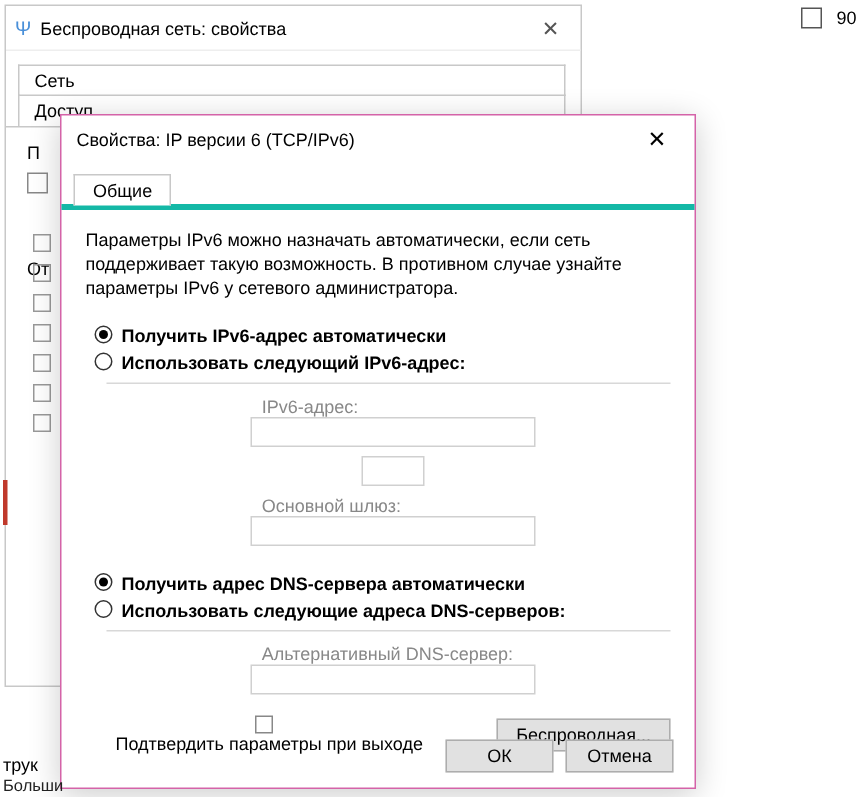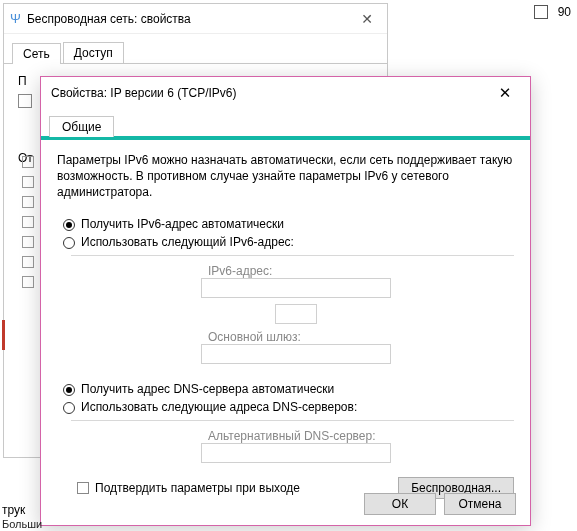--- a/index.html
+++ b/index.html
@@ -4,39 +4,39 @@
 <style>
   * { box-sizing: border-box; font-family: "Segoe UI", Tahoma, sans-serif; font-size: 12px; }
   body { margin:0; background:#fff; width:577px; height:531px; overflow:hidden; position:relative; color:#000; }
   .top-chrome { position:absolute; top:0; right:0; height:24px; display:flex; align-items:center; gap:10px; padding:2px 6px; }
   .book-icon { width:14px; height:14px; border:1px solid #555; }
   .outer-dialog { position:absolute; left:3px; top:3px; width:385px; height:455px; border:1px solid #c8c8c8; background:#fff; }
   .outer-title { height:30px; display:flex; align-items:center; padding:0 6px; border-bottom:1px solid #eee; }
   .usb-icon { color:#4a90d9; margin-right:6px; font-size:13px; }
   .outer-title-text { flex:1; }
   .outer-close { width:28px; height:22px; display:flex; align-items:center; justify-content:center; color:#555; font-size:14px; font-weight:300; }
-  .tab-row { display:flex; padding:8px 8px 0 8px; border-bottom:1px solid #c8c8c8; }
+  .tab-row { display:flex; padding:8px 8px 0 8px; border-bottom:1px solid #c8c8c8;flex-direction:column; }
   .tab-outer { padding:3px 10px; border:1px solid #c8c8c8; border-bottom:none; margin-right:2px; position:relative; }
   .tab-outer.active { background:#fff; top:1px; }
   .outer-body { padding:10px 14px; }
   .body-label { margin-bottom:6px; }
   .small-sq { width:14px; height:14px; border:1px solid #888; display:inline-block; }
   .column-marks { position:absolute; left:22px; top:156px; display:flex; flex-direction:column; gap:8px; }
   .column-marks div { width:12px; height:12px; border:1px solid #999; }
   .red-bar { position:absolute; left:2px; top:320px; width:3px; height:30px; background:#c0392b; }
 
-  .inner-dialog { position:absolute; left:40px; top:76px; width:491px; height:450px; border:1px solid #d463a8; background:#fff; box-shadow:0 4px 20px rgba(0,0,0,0.2); }
+  .inner-dialog { position:absolute; left:40px; top:76px; width:424px; height:450px; border:1px solid #d463a8; background:#fff; box-shadow:0 4px 20px rgba(0,0,0,0.2); }
   .inner-title { height:32px; display:flex; align-items:center; padding:0 10px; }
   .inner-title-text { flex:1; }
   .inner-close { width:30px; height:24px; display:flex; align-items:center; justify-content:center; font-size:15px; font-weight:300; }
   .inner-tabrow { display:flex; padding:6px 8px 0 8px; border-bottom:4px solid #14b8a6; }
   .inner-tab { padding:3px 12px; border:1px solid #c8c8c8; border-bottom:none; background:#fff; position:relative; top:1px; }
   .panel { padding:12px 16px 10px 16px; }
   .intro { line-height:1.35; margin-bottom:16px; }
-  .radio-row { display:flex; align-items:flex-end; margin:4px 0 4px 6px; }
+  .radio-row { display:flex; align-items:flex-start; margin:4px 0 4px 6px;font-weight:bold; }
   .radio { width:12px; height:12px; border:1px solid #333; border-radius:50%; margin-right:6px; position:relative; flex:none; }
   .radio.checked::after { content:""; position:absolute; left:2px; top:2px; width:6px; height:6px; background:#000; border-radius:50%; }
   .divider { height:1px; background:#d8d8d8; margin:6px 0 8px 14px; }
   .form-row { display:flex; align-items:center; margin:6px 0 6px 20px;flex-direction:column; }
   .form-label { width:175px; color:#888; }
   .tbox { height:20px; border:1px solid #d0d0d0; background:#fff; }
   .tbox.wide { width:190px; }
   .tbox.small { width:42px; }
   .check-row { display:flex; align-items:center; margin-top:14px; margin-left:20px; }
   .cbox { width:12px; height:12px; border:1px solid #888; margin-right:6px; }
@@ -124,21 +124,21 @@
       <span class="radio"></span>
       <span>Использовать следующие адреса DNS-серверов:</span>
     </div>
     <div class="divider"></div>
     <div class="form-row">
       <span class="form-label">Альтернативный DNS-сервер:</span>
       <div class="tbox wide"></div>
     </div>
 
     <div style="display:flex; align-items:center; margin-top:14px;">
-      <div class="check-row" style="margin-top:0;">
+      <div class="check-row" style="margin-top:0;flex-direction:column;">
         <span class="cbox"></span>
         <span>Подтвердить параметры при выходе</span>
       </div>
       <div style="flex:1"></div>
       <div class="btn" style="min-width:110px;">Беспроводная...</div>
     </div>
   </div>
 
   <div class="footer">
     <div class="btn">ОК</div>

